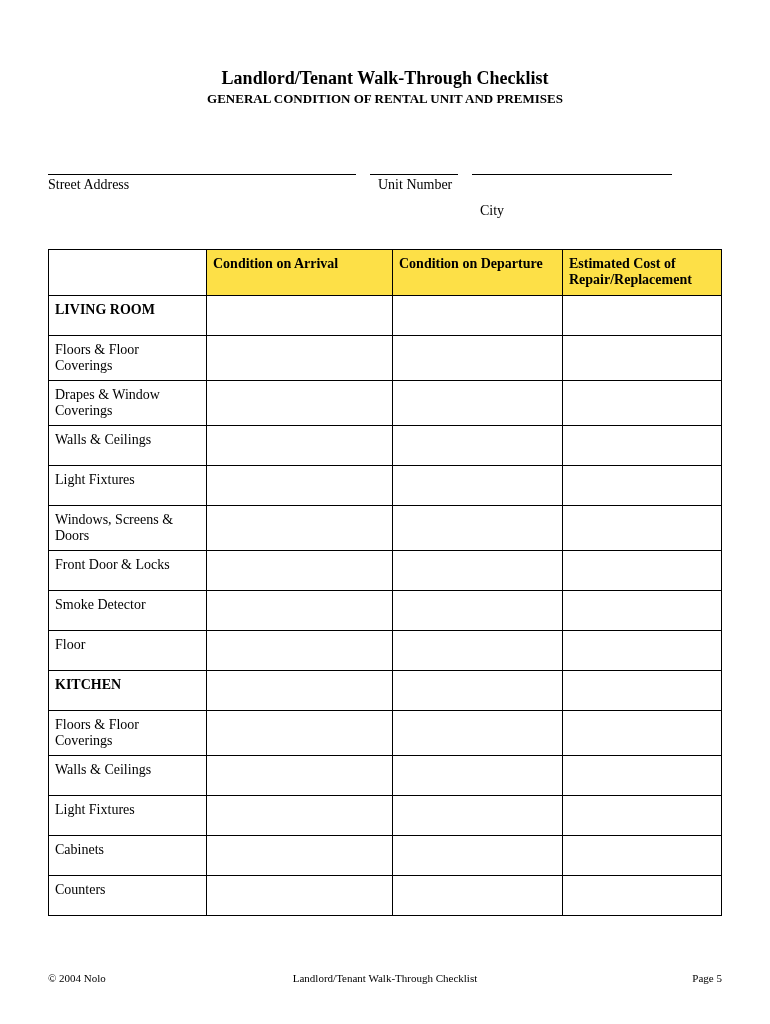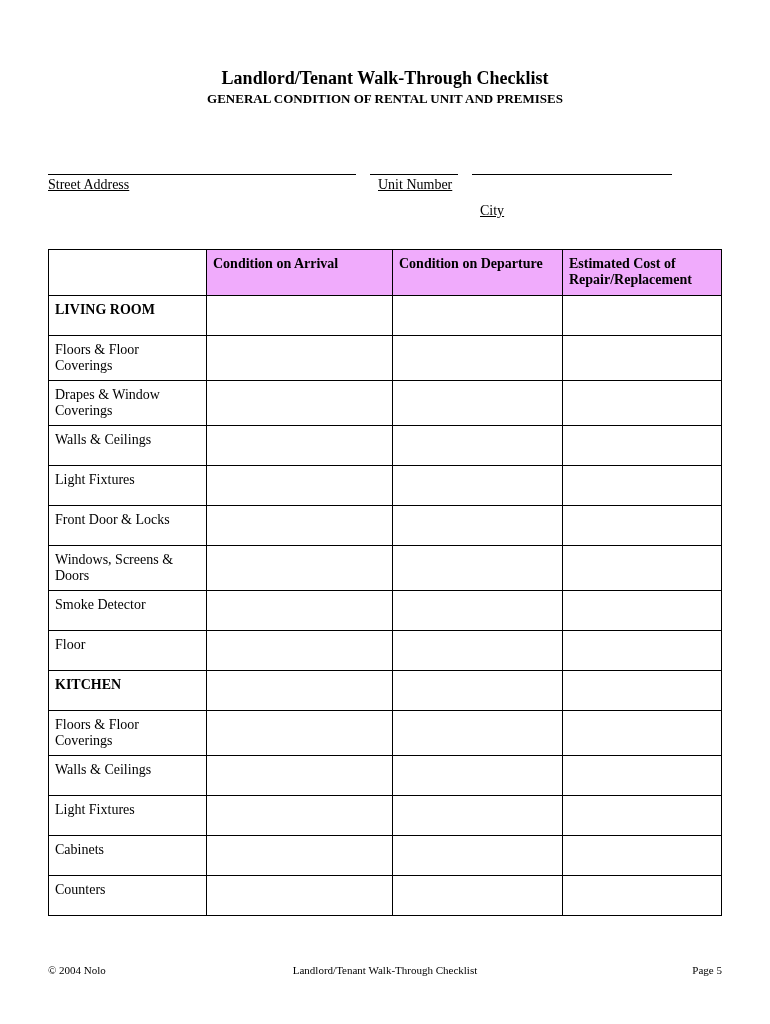--- a/index.html
+++ b/index.html
@@ -49,21 +49,20 @@
     .line-city {
       border-bottom: 1px solid #000;
       height: 18px;
       flex: 0 0 200px;
     }
     .address-labels {
       display: flex;
       gap: 14px;
       font-size: 14px;
       margin-bottom: 30px;
-      text-decoration: underline;
     }
     .label-street {
       flex: 0 0 308px;
     }
     .label-unit {
       flex: 0 0 88px;
       margin-left: 8px;
     }
     .label-city {
       flex: 0 0 200px;
@@ -74,21 +73,21 @@
       border-collapse: collapse;
     }
     th, td {
       border: 1px solid #000;
       padding: 6px 6px;
       text-align: left;
       font-size: 14px;
       vertical-align: top;
     }
     th {
-      background: #f0abfc;
+      background: #fde047;
       font-weight: bold;
       height: 46px;
     }
     th.first-col {
       background: #fff;
     }
     .col1 {
       width: 158px;
     }
     .col2 {
@@ -102,21 +101,21 @@
       width: auto;
     }
     td.section {
       font-weight: bold;
     }
     td {
       height: 40px;
     }
     .footer {
       position: absolute;
-      bottom: 48px;
+      bottom: 40px;
       left: 0;
       width: 100%;
       padding: 0 48px;
       display: flex;
       justify-content: space-between;
       align-items: center;
       font-size: 11px;
     }
     .footer .center {
       position: absolute;
@@ -178,27 +177,27 @@
           <td class="col3"></td>
           <td class="col4"></td>
         </tr>
         <tr>
           <td class="col1">Light Fixtures</td>
           <td class="col2"></td>
           <td class="col3"></td>
           <td class="col4"></td>
         </tr>
         <tr>
+          <td class="col1">Windows, Screens &amp; Doors</td>
+          <td class="col2"></td>
+          <td class="col3"></td>
+          <td class="col4"></td>
+        </tr>
+        <tr>
           <td class="col1">Front Door &amp; Locks</td>
-          <td class="col2"></td>
-          <td class="col3"></td>
-          <td class="col4"></td>
-        </tr>
-        <tr>
-          <td class="col1">Windows, Screens &amp; Doors</td>
           <td class="col2"></td>
           <td class="col3"></td>
           <td class="col4"></td>
         </tr>
         <tr>
           <td class="col1">Smoke Detector</td>
           <td class="col2"></td>
           <td class="col3"></td>
           <td class="col4"></td>
         </tr>

